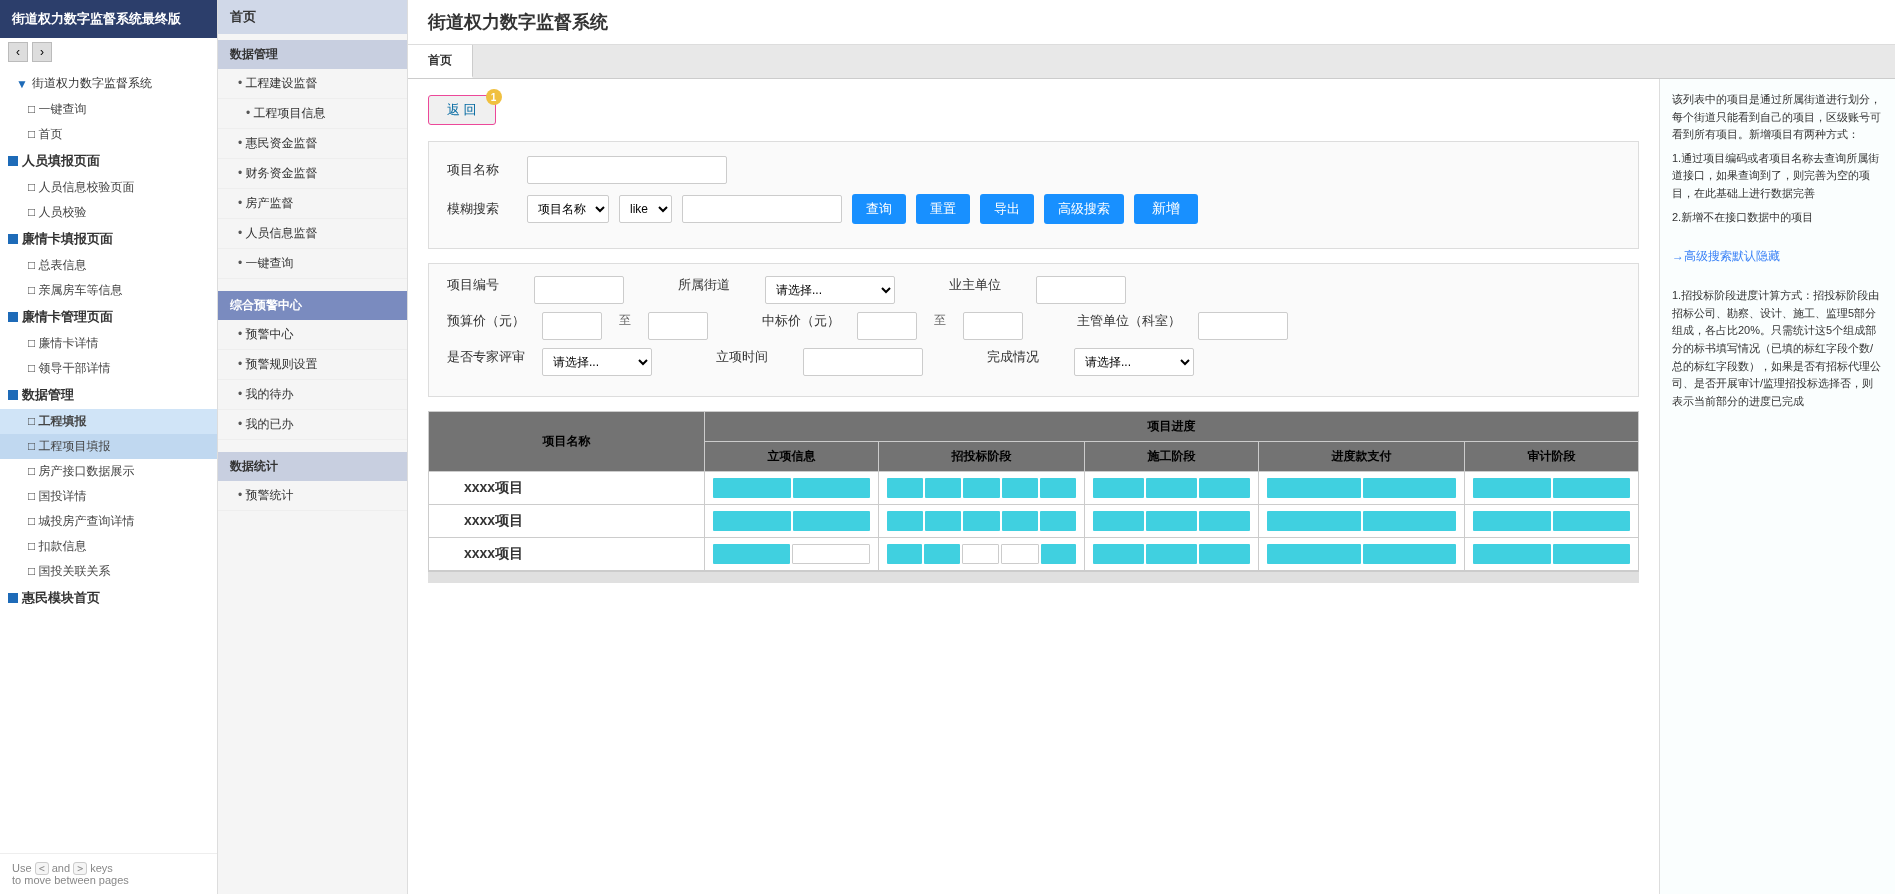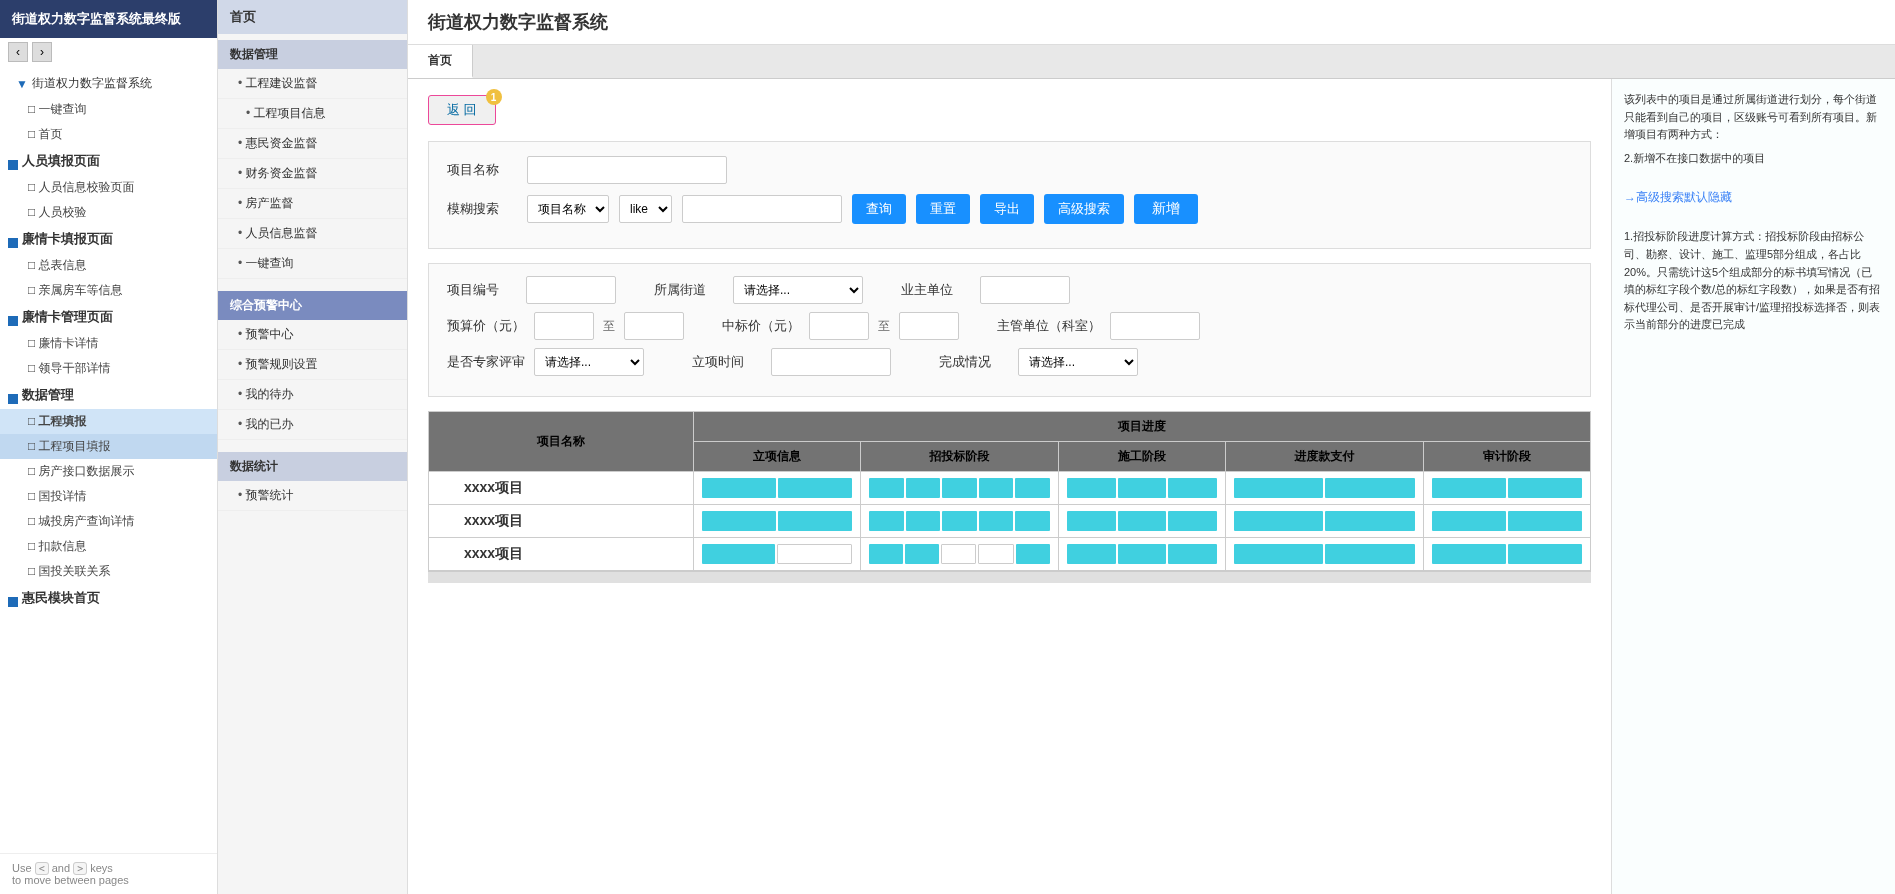--- a/index.html
+++ b/index.html
@@ -34,21 +34,21 @@
       font-size: 12px;
       display: flex;
       align-items: center;
       gap: 4px;
     }
     .tree-parent {
       padding: 5px 8px 5px 8px;
       cursor: pointer;
       color: #333;
       display: flex;
-      align-items: flex-end;
+      align-items: center;
       gap: 4px;
       font-weight: bold;
     }
     .tree-parent .blue-sq { width: 10px; height: 10px; background: #1e6bb8; display: inline-block; }
     .tree-child { padding: 4px 12px 4px 28px; cursor: pointer; color: #444; font-size: 12px; }
     .tree-child.active { background: #d0e4f7; }
     .sidebar-footer {
       padding: 8px 12px;
       font-size: 11px;
       color: #888;
@@ -243,22 +243,22 @@
 
     
     .adv-search {
       border: 1px solid #ddd;
       padding: 12px 18px;
       margin-bottom: 14px;
       background: #fafafa;
     }
     .adv-row {
       display: flex;
-      align-items: center;
-      gap: 9px;
+      align-items: flex-start;
+      gap: 17px;
       margin-bottom: 8px;
       flex-wrap: wrap;
     }
 
     
     .proj-table {
       width: 100%;
       border-collapse: collapse;
       border: 1px solid #ccc;
     }
@@ -293,21 +293,21 @@
       background: #40d0e0;
       border-radius: 1px;
     }
     .prog-seg.empty {
       background: #fff;
       border: 1px solid #ccc;
     }
 
     
     .right-panel {
-      width: 284px;
+      width: 236px;
       padding: 12px;
       font-size: 11px;
       color: #333;
       border-left: 1px solid #ddd;
       overflow-y: auto;
       background: #fafefe;
       flex-shrink: 0;
     }
     .right-panel p { margin-bottom: 6px; line-height: 1.6; }
     .right-panel .hint-arrow {
@@ -642,18 +642,19 @@
                 </div>
               </td>
             </tr>
           </tbody>
       </table>
       <div class="h-scroll"></div>
     </div>
 
     <div class="right-panel">
       <p>该列表中的项目是通过所属街道进行划分，每个街道只能看到自己的项目，区级账号可看到所有项目。新增项目有两种方式：</p>
+      <p>1.通过项目编码或者项目名称去查询所属街道接口，如果查询到了，则完善为空的项目，在此基础上进行数据完善</p>
       <p>2.新增不在接口数据中的项目</p>
       <div class="hint-arrow">→高级搜索默认隐藏</div>
       <p>1.招投标阶段进度计算方式：招投标阶段由招标公司、勘察、设计、施工、监理5部分组成，各占比20%。只需统计这5个组成部分的标书填写情况（已填的标红字段个数/总的标红字段数），如果是否有招标代理公司、是否开展审计/监理招投标选择否，则表示当前部分的进度已完成</p>
     </div>
   </div>
 </div>
 
 </body></html>

